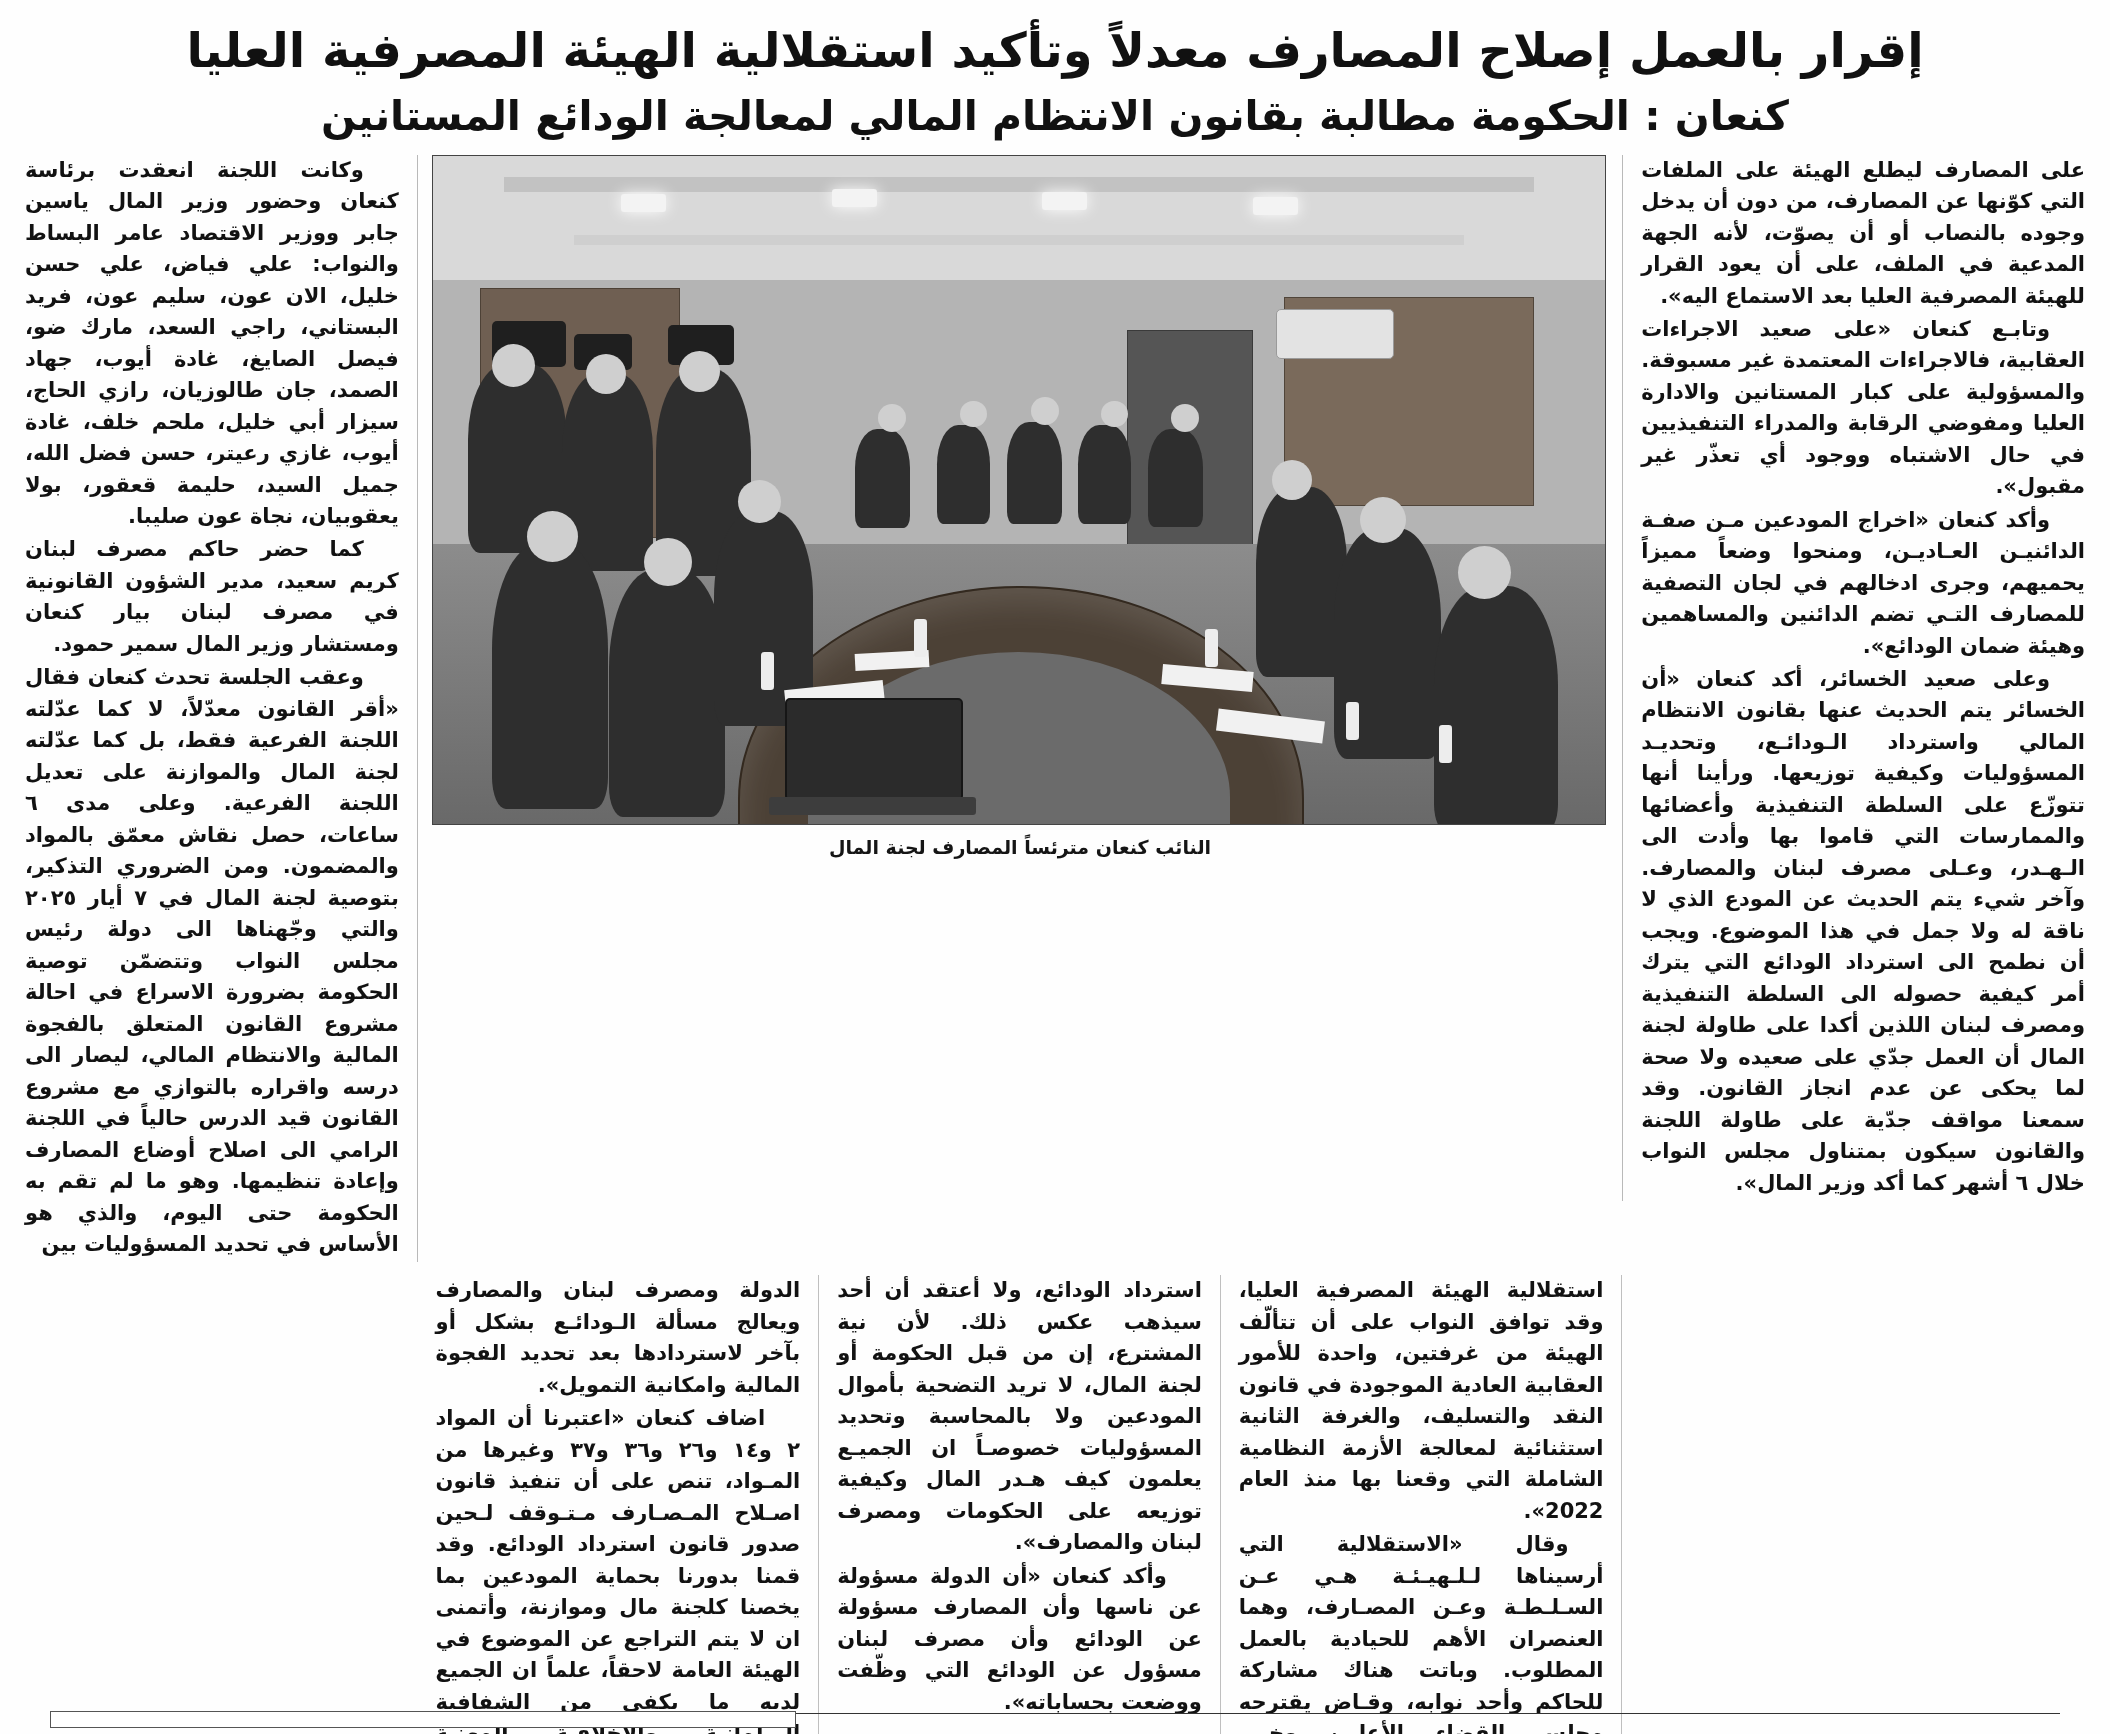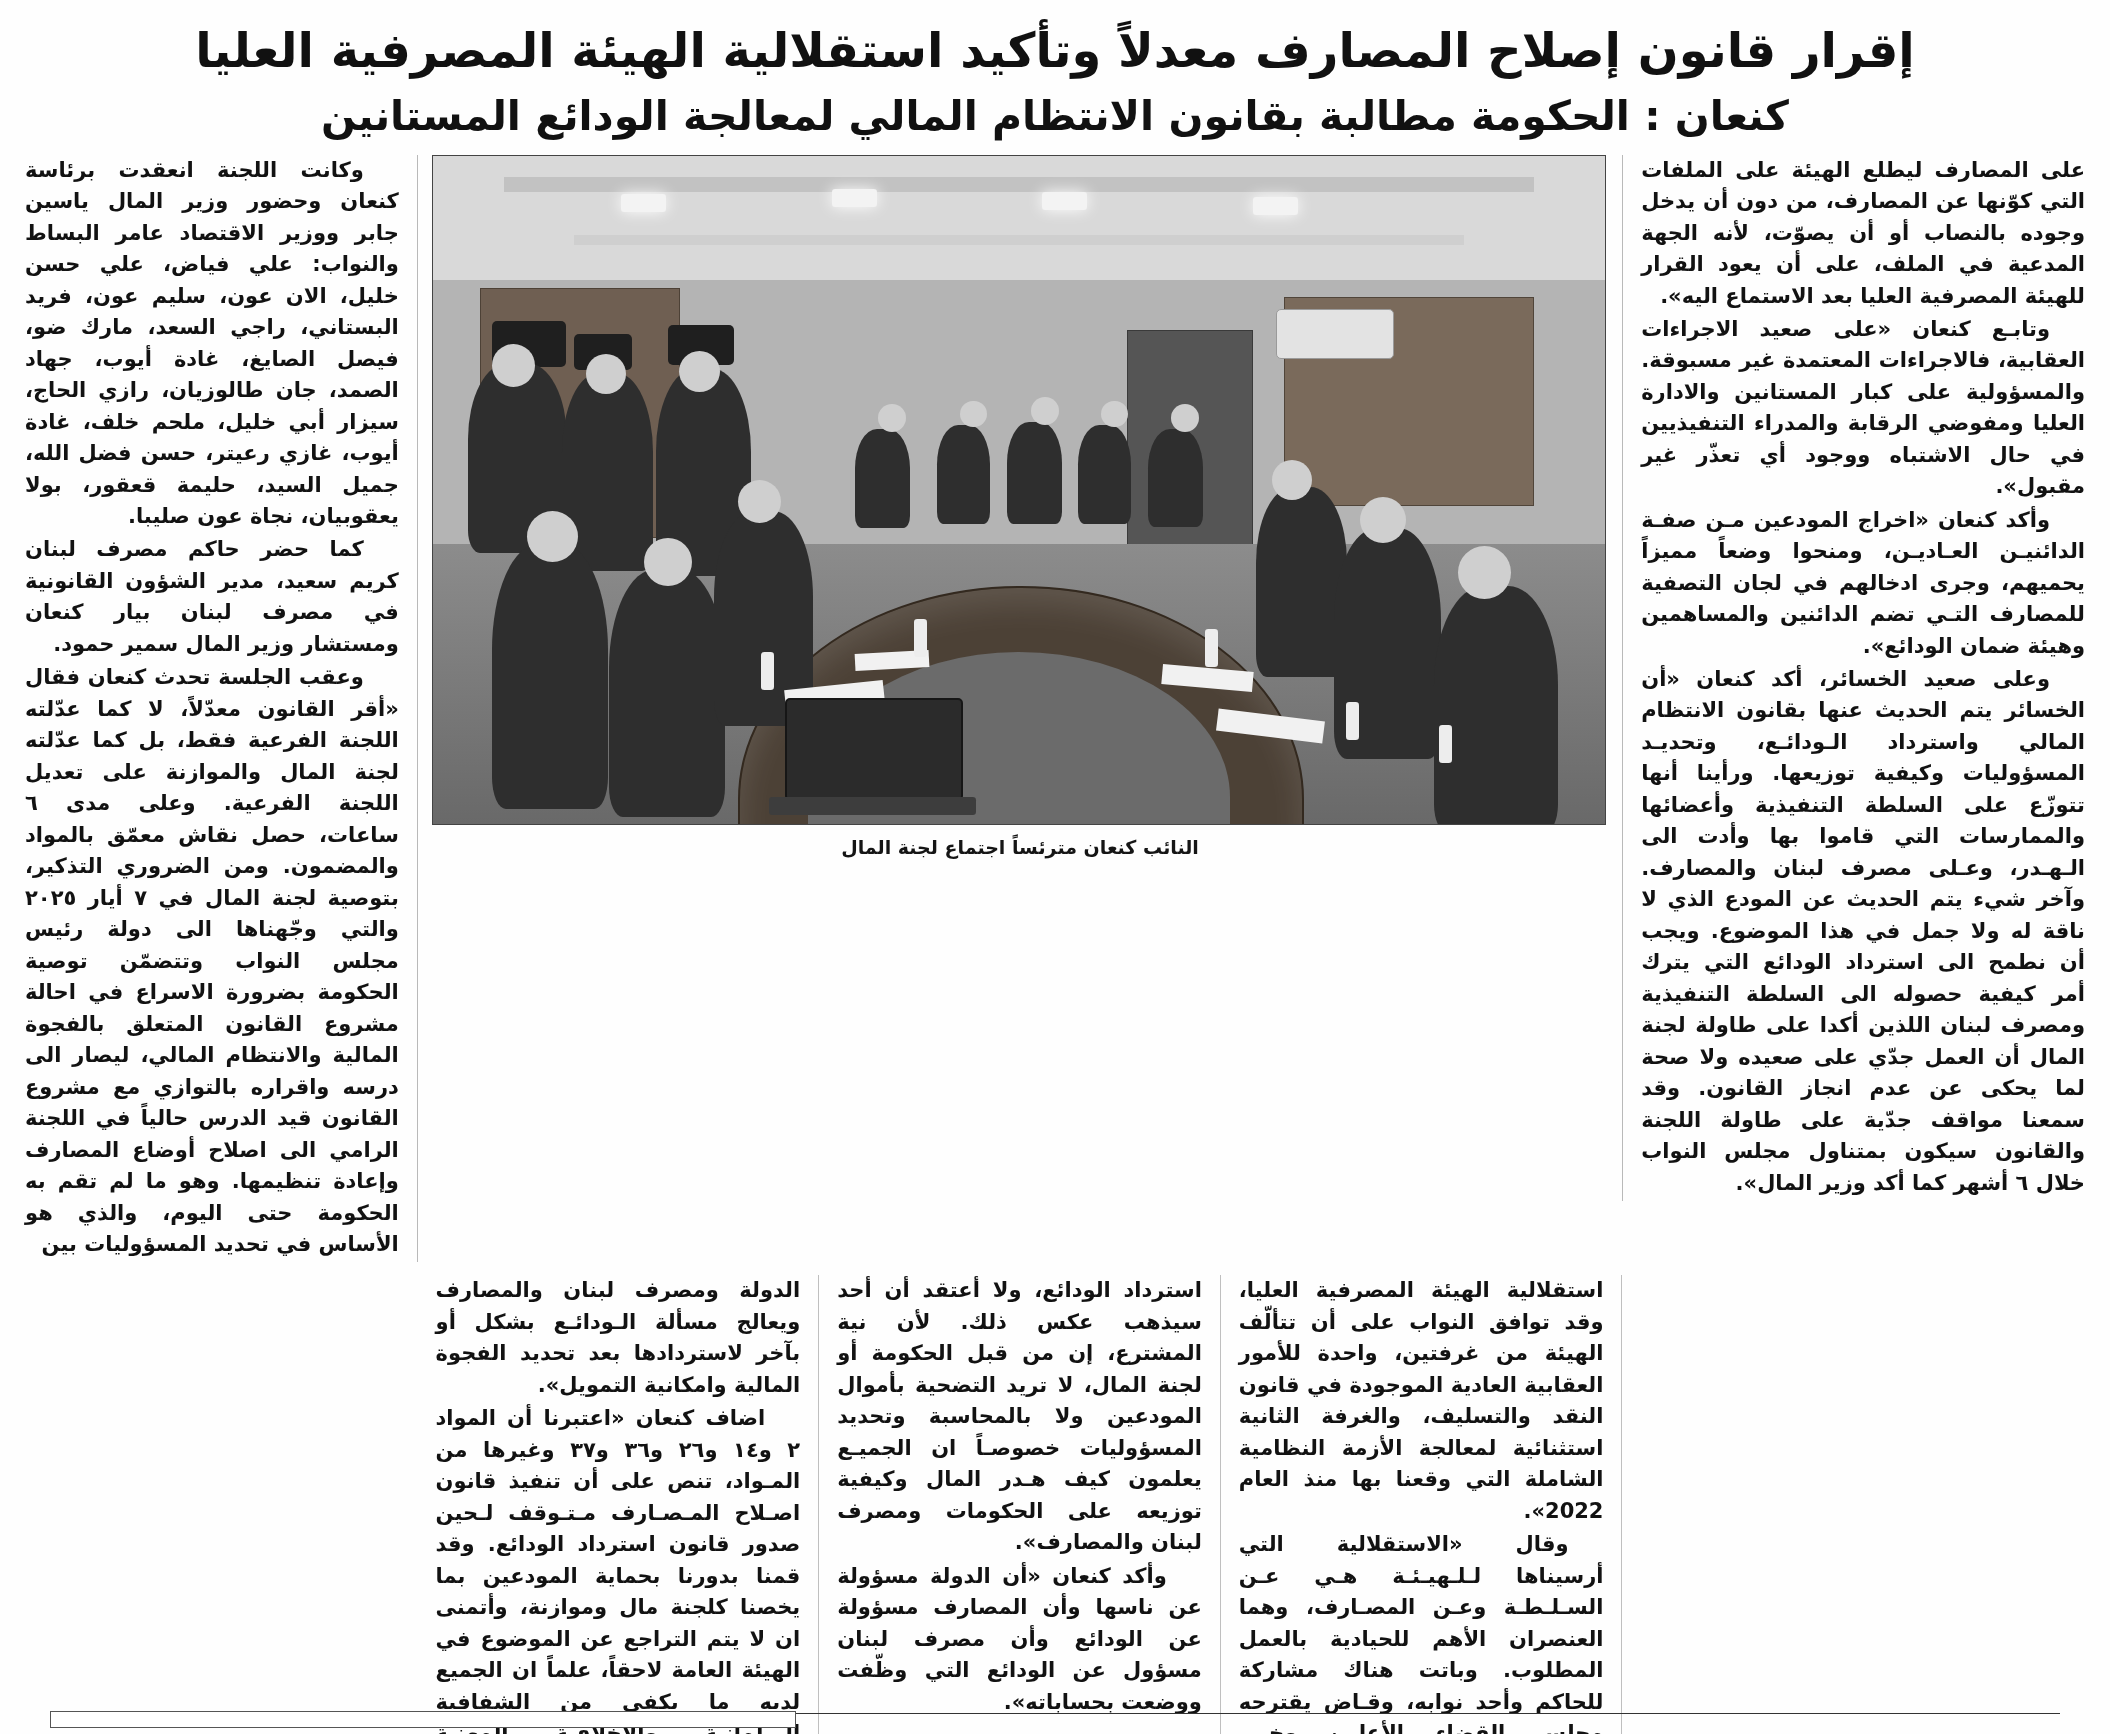--- a/index.html
+++ b/index.html
@@ -159,21 +159,21 @@
   .ph-laptop { position:absolute; left:30%; bottom:23px; width:174px; height:99px; background:#2b2b2b; border:2.5px solid #161616; border-radius:5px; }
   .ph-laptop:after { content:""; position:absolute; left:-18px; bottom:-16.5px; width:207px; height:18px; background:#3d3d3d; border-radius:3.3px; }
   .ph-cam { position:absolute; background:#1f1f1f; border-radius:5px; }
 </style>
 </head>
 <body>
 
 <div class="page">
 
   <div class="headline-block">
-    <h1 class="headline-main">إقرار قانون إصلاح المصارف معدلاً وتأكيد استقلالية الهيئة المصرفية العليا</h1>
+    <h1 class="headline-main">إقرار بالعمل إصلاح المصارف معدلاً وتأكيد استقلالية الهيئة المصرفية العليا</h1>
     <h2 class="headline-sub">كنعان : الحكومة مطالبة بقانون الانتظام المالي لمعالجة الودائع المستانين</h2>
   </div>
 
   <div class="top-zone">
 
     <div class="col-right-top">
       <p class="txt">على المصارف ليطلع الهيئة على الملفات التي كوّنها عن المصارف، من دون أن يدخل وجوده بالنصاب أو أن يصوّت، لأنه الجهة المدعية في الملف، على أن يعود القرار للهيئة المصرفية العليا بعد الاستماع اليه».</p>
       <p class="txt indent">وتابـع كنعان «على صعيد الاجراءات العقابية، فالاجراءات المعتمدة غير مسبوقة. والمسؤولية على كبار المستانين والادارة العليا ومفوضي الرقابة والمدراء التنفيذيين في حال الاشتباه ووجود أي تعذّر غير مقبول».</p>
       <p class="txt indent">وأكد كنعان «اخراج المودعين مـن صفـة الدائنيـن العـاديـن، ومنحوا وضعاً ممیزاً یحمیهم، وجرى ادخالهم في لجان التصفية للمصارف التـي تضم الدائنين والمساهمين وهيئة ضمان الودائع».</p>
       <p class="txt indent">وعلى صعيد الخسائر، أكد كنعان «أن الخسائر يتم الحديث عنها بقانون الانتظام المالي واسترداد الـودائـع، وتحديـد المسؤوليات وكيفية توزيعها. ورأينا أنها تتوزّع على السلطة التنفيذية وأعضائها والممارسات التي قاموا بها وأدت الى الـهـدر، وعـلى مصرف لبنان والمصارف. وآخر شيء يتم الحديث عن المودع الذي لا ناقة له ولا جمل في هذا الموضوع. ويجب أن نطمح الى استرداد الودائع التي يترك أمر كيفية حصوله الى السلطة التنفيذية ومصرف لبنان اللذين أكدا على طاولة لجنة المال أن العمل جدّي على صعيده ولا صحة لما يحكى عن عدم انجاز القانون. وقد سمعنا مواقف جدّية على طاولة اللجنة والقانون سيكون بمتناول مجلس النواب خلال ٦ أشهر كما أكد وزير المال».</p>
@@ -237,21 +237,21 @@
         <div class="ph-paper" style="left:36%; top:496px; width:74px; height:16.5px; transform:rotate(-3deg);"></div>
         <div class="ph-paper" style="right:30%; top:512px; width:91px; height:20px; transform:rotate(5deg);"></div>
         <div class="ph-paper" style="right:24%; top:559px; width:107px; height:21.5px; transform:rotate(7deg);"></div>
         <div class="ph-bottle" style="left:28%; top:496px;"></div>
         <div class="ph-bottle" style="left:41%; top:463px;"></div>
         <div class="ph-bottle" style="right:33%; top:473px;"></div>
         <div class="ph-bottle" style="right:21%; top:546px;"></div>
         <div class="ph-bottle" style="right:13%; top:569px;"></div>
         <div class="ph-laptop"></div>
       </div>
-      <div class="photo-caption">النائب كنعان مترئساً اجتماع لجنة المال</div>
+      <div class="photo-caption">النائب كنعان مترئساً المصارف لجنة المال</div>
     </div>
 
     <div class="col-left-top">
       <p class="txt indent">وكانت اللجنة انعقدت برئاسة كنعان وحضور وزير المال ياسين جابر ووزير الاقتصاد عامر البساط والنواب: علي فياض، علي حسن خليل، الان عون، سليم عون، فريد البستاني، راجي السعد، مارك ضو، فيصل الصايغ، غادة أيوب، جهاد الصمد، جان طالوزيان، رازي الحاج، سيزار أبي خليل، ملحم خلف، غادة أيوب، غازي رعيتر، حسن فضل الله، جميل السيد، حليمة قعقور، بولا يعقوبيان، نجاة عون صليبا.</p>
       <p class="txt indent">كما حضر حاكم مصرف لبنان كريم سعيد، مدير الشؤون القانونية في مصرف لبنان بيار كنعان ومستشار وزير المال سمير حمود.</p>
       <p class="txt indent">وعقب الجلسة تحدث كنعان فقال «أقر القانون معدّلاً، لا كما عدّلته اللجنة الفرعية فقط، بل كما عدّلته لجنة المال والموازنة على تعديل اللجنة الفرعية. وعلى مدى ٦ ساعات، حصل نقاش معمّق بالمواد والمضمون. ومن الضروري التذكير، بتوصية لجنة المال في ٧ أيار ٢٠٢٥ والتي وجّهناها الى دولة رئيس مجلس النواب وتتضمّن توصية الحكومة بضرورة الاسراع في احالة مشروع القانون المتعلق بالفجوة المالية والانتظام المالي، ليصار الى درسه واقراره بالتوازي مع مشروع القانون قيد الدرس حالياً في اللجنة الرامي الى اصلاح أوضاع المصارف وإعادة تنظيمها. وهو ما لم تقم به الحكومة حتى اليوم، والذي هو الأساس في تحديد المسؤوليات بين</p>
     </div>
   </div>
 
   <div class="bottom-zone">

